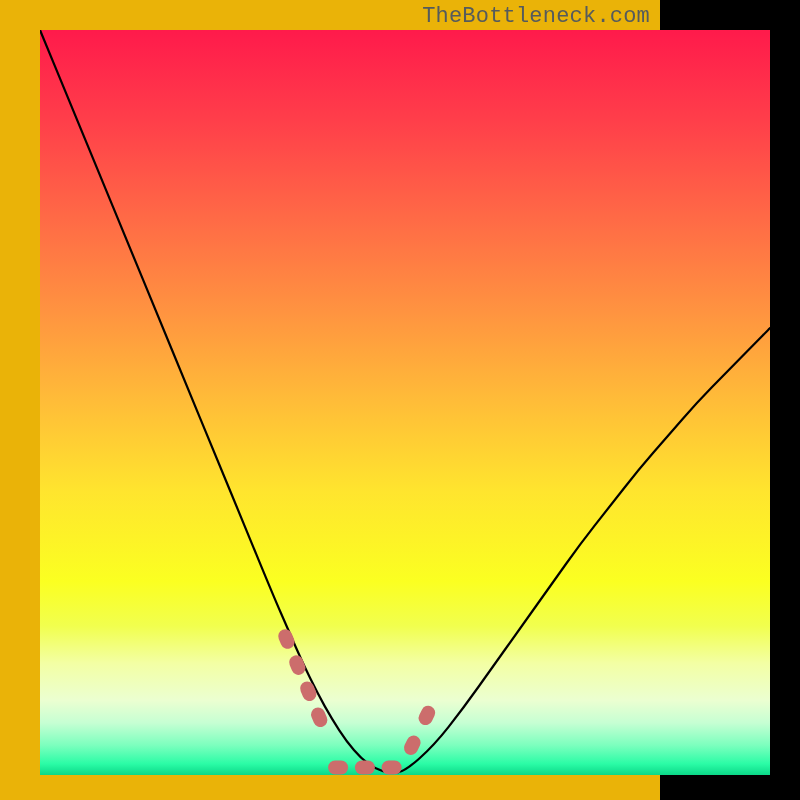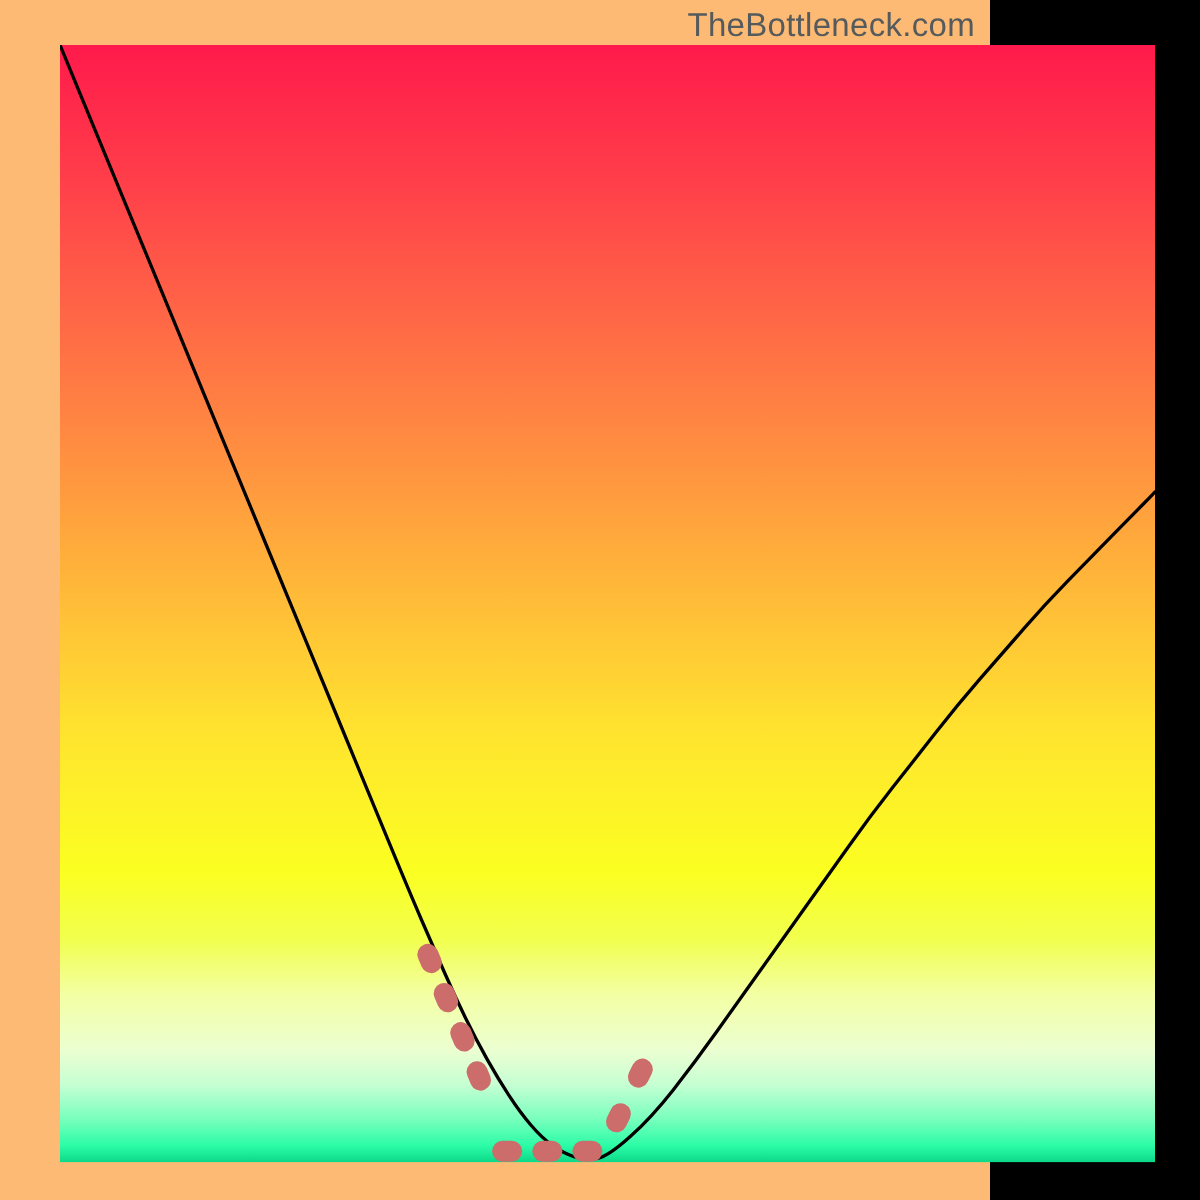--- a/index.html
+++ b/index.html
@@ -8,21 +8,22 @@
     width: 800px;
     height: 800px;
     overflow: hidden;
     background: #000;
     font-family: Arial, Helvetica, sans-serif;
   }
   .frame {
     position: absolute;
     left: 0; top: 0;
     width: 660px; height: 800px;
-    background: #fdba74;
+    background: #eab308;
+    font-family: Liberation Mono, monospace;
   }
   .plot-area {
     position: absolute;
     left: 40px;
     top: 30px;
     width: 730px;
     height: 745px;
     overflow: hidden;
   }
   .gradient-bg {

